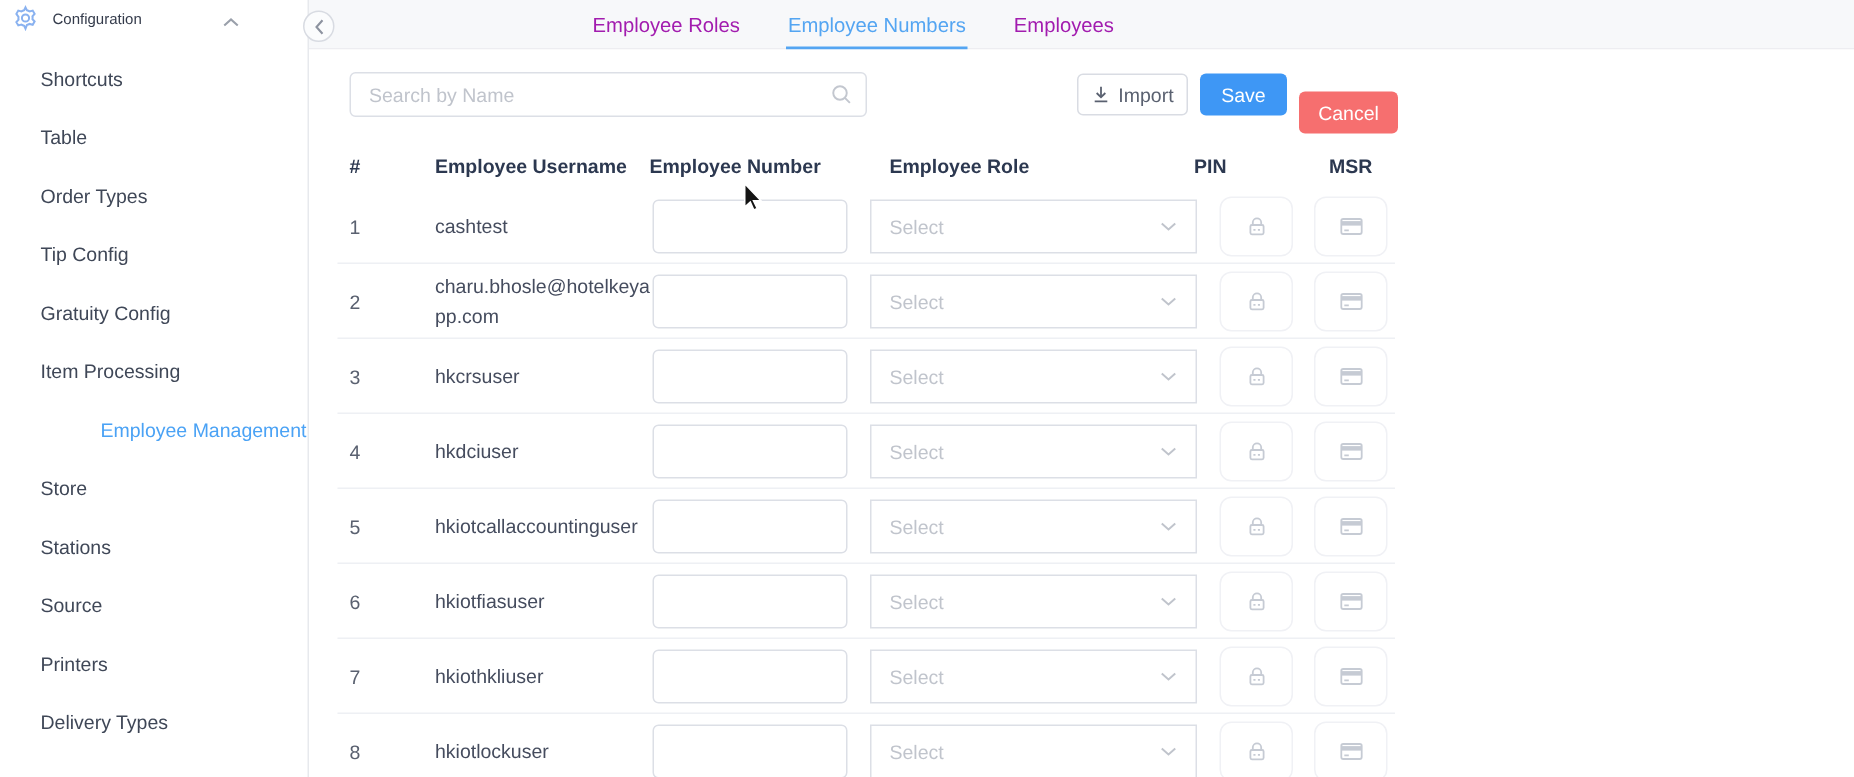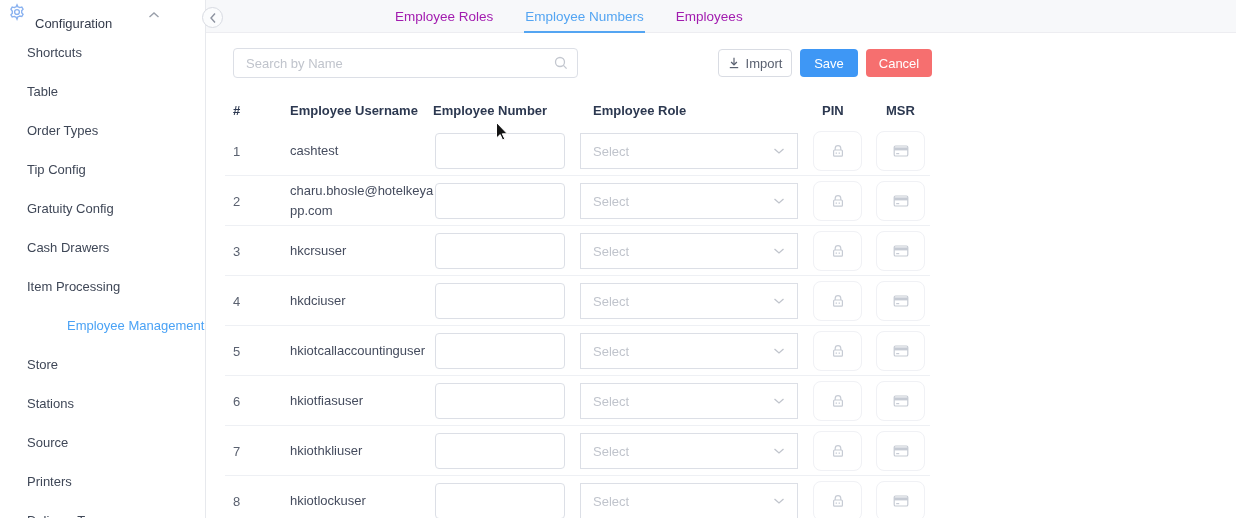--- a/index.html
+++ b/index.html
@@ -5,21 +5,21 @@
   * { margin:0; padding:0; box-sizing:border-box; }
   html,body { width:1236px; height:518px; overflow:hidden; background:#fff;
               font-family:"Liberation Sans", sans-serif; }
   #app { position:relative; width:1236px; height:518px; background:#fff; overflow:hidden; }
 
   
   #sidebar { position:absolute; left:0; top:0; width:206px; height:518px;
              background:#fff; border-right:1px solid #e7e9ed; }
   #sidebar-header { position:relative; height:33px; }
   .gear { position:absolute; left:8px; top:3px; width:18px; height:18px; color:#8ab2f0; }
-  #sidebar-title { position:absolute; left:35px; top:16px; font-size:13px; color:#343b4b; }
+  #sidebar-title { position:absolute; left:35px; top:8px; font-size:10px; color:#343b4b; }
   .chev-up { position:absolute; left:148px; top:11px; width:12px; height:8px; color:#9aa0ab; }
   #collapse-btn { position:absolute; left:202px; top:7px; width:21px; height:21px;
                   border-radius:50%; background:#fbfcfd; border:1px solid #d8dbe2;
                   z-index:6; display:flex; align-items:center; justify-content:center; color:#8d93a0; }
   #sidebar-list { position:absolute; left:0; top:33px; width:205px; }
   .sb-item { height:39px; display:flex; align-items:center; padding-left:27px;
              font-size:13px; color:#3f4757; cursor:pointer; }
   .sb-item.active { color:#4aa2f5;margin-left:40px; }
 
   
@@ -41,27 +41,27 @@
                   padding:0 34px 0 12px; font-size:13px; color:#4a5160; outline:none;
                   font-family:inherit; background:#fff; }
   #search-input::placeholder { color:#c0c4cc; }
   .search-icon { position:absolute; right:9px; top:7px; width:16px; height:16px; color:#c3c7cf; }
   .btn { position:absolute; top:16px; height:28px; border-radius:4px; font-size:13px;
          display:flex; align-items:center; justify-content:center; cursor:pointer;
          font-family:inherit; }
   #import-btn { left:512px; width:74px; background:#fff; border:1px solid #d9dce3;
                 color:#5a6170; gap:6px; }
   #save-btn   { left:594px; width:58px; background:#3e97f5; border:none; color:#fff; }
-  #cancel-btn { left:660px; width:66px; background:#f66f6f; border:none; color:#fff; }
+  #cancel-btn { left:660px; width:66px; background:#f66f6f; border:none; color:#fff;margin-top:12px; }
 
   
   #thead { position:absolute; left:0; top:62px; width:730px; height:31px; }
   .th { position:absolute; top:8px; font-size:13px; font-weight:bold; color:#2c3850; }
   .th-num  { left:27px; }  .th-user { left:84px; } .th-number { left:227px; }
-  .th-role { left:387px; } .th-pin  { left:616px;text-align:right; } .th-msr  { left:680px; }
+  .th-role { left:387px; } .th-pin  { left:590px;text-align:right; } .th-msr  { left:680px; }
 
   #tbody { position:absolute; left:19px; top:93px; width:705px; }
   .row { position:relative; height:50px; border-bottom:1px solid #eef0f4; }
   .cell-num  { position:absolute; left:8px; top:0; height:50px; display:flex;
                align-items:center; font-size:13px; color:#5a6170; }
   .cell-user { position:absolute; left:65px; top:0; height:50px; width:147px;
                display:flex; align-items:center; font-size:13px; color:#454c5e;
                line-height:1.55; word-break:break-all; }
   .cell-input { position:absolute; left:210px; top:7px; width:130px; height:36px;
                 border:1px solid #dcdfe6; border-radius:4px; padding:0 10px;
@@ -111,23 +111,20 @@
         <div class="sb-item">
     <span>Order Types</span>
   </div>
         <div class="sb-item">
     <span>Tip Config</span>
   </div>
         <div class="sb-item">
     <span>Gratuity Config</span>
   </div>
         <div class="sb-item">
-    <span>Cash Drawers</span>
-  </div>
-        <div class="sb-item">
     <span>Item Processing</span>
   </div>
         <div class="sb-item active">
     <span>Employee Management</span>
   </div>
         <div class="sb-item">
     <span>Store</span>
   </div>
         <div class="sb-item">
     <span>Stations</span>

